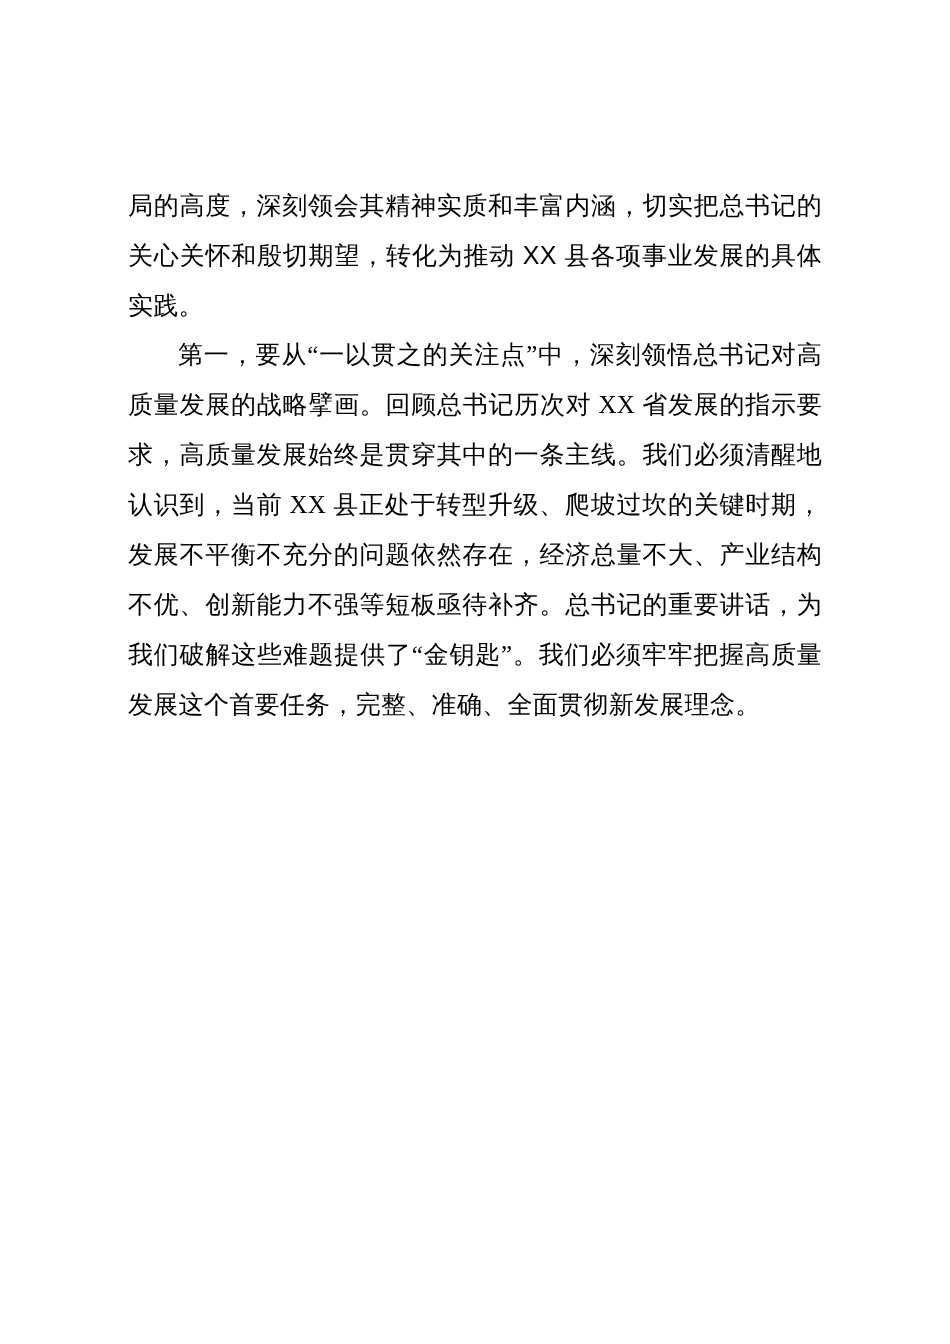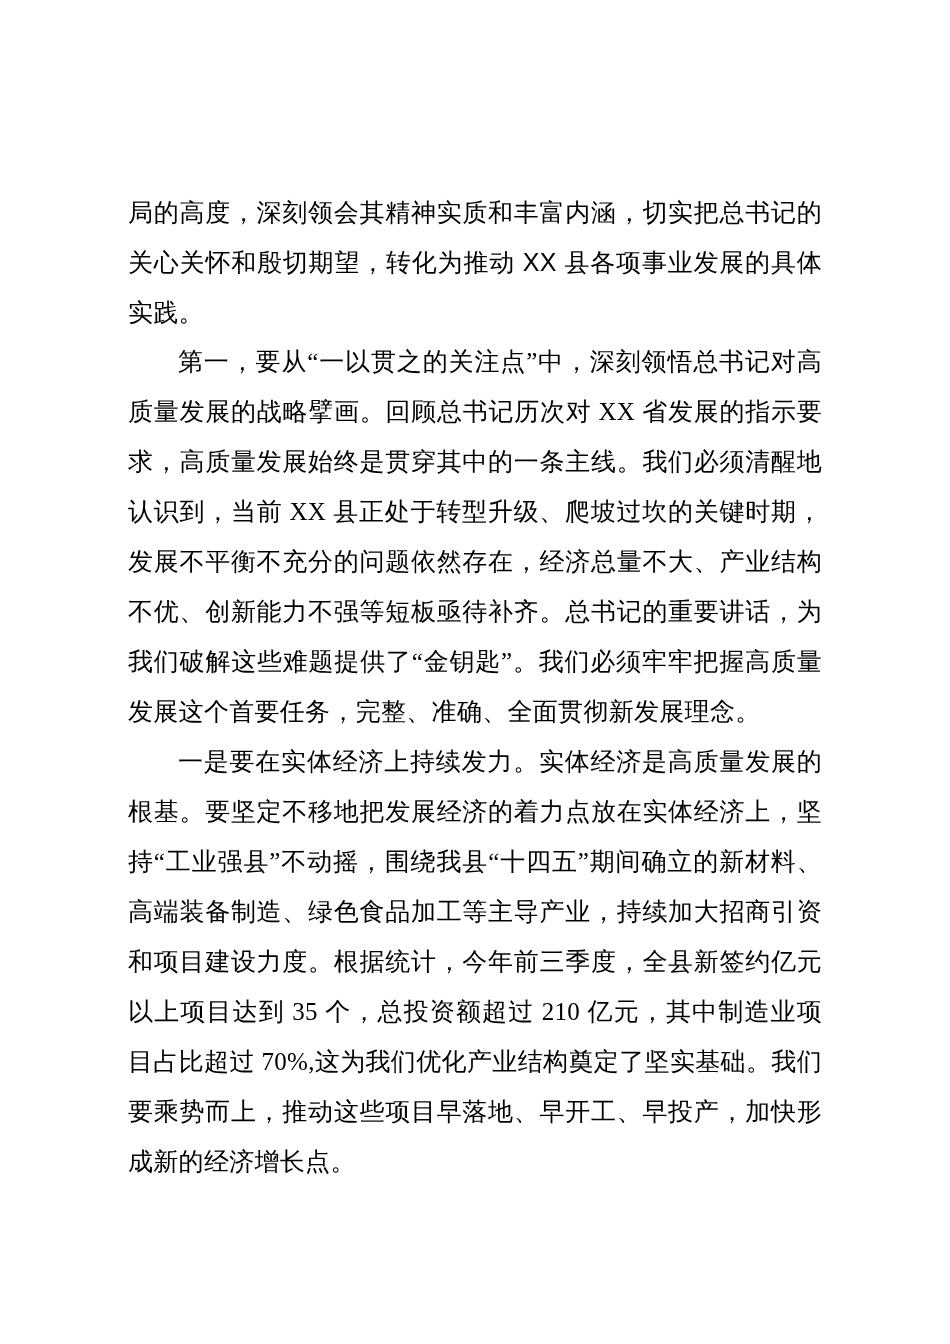--- a/index.html
+++ b/index.html
@@ -12,21 +12,20 @@
     height: 1344px;
     overflow: hidden;
     font-family: "Liberation Sans", sans-serif;
   }
   .page {
     box-sizing: border-box;
     width: 950px;
     height: 1016px;
     background: #ffffff;
     padding: 180px 128px 0 128px;
-    margin-top: 7px;
   }
   .para {
     margin: 0;
     padding: 0;
     font-size: 25px;
     line-height: 50px;
     color: #000000;
     text-align: justify;
     word-break: break-all;
     font-weight: 400;
@@ -36,14 +35,13 @@
     text-indent: 2em;
     font-family: Liberation Serif, serif;
   }
 </style>
 </head>
 <body>
 
 <div class="page">
   <p class="para">局的高度，深刻领会其精神实质和丰富内涵，切实把总书记的关心关怀和殷切期望，转化为推动 XX 县各项事业发展的具体实践。</p>
   <p class="para indent">第一，要从“一以贯之的关注点”中，深刻领悟总书记对高质量发展的战略擘画。回顾总书记历次对 XX 省发展的指示要求，高质量发展始终是贯穿其中的一条主线。我们必须清醒地认识到，当前 XX 县正处于转型升级、爬坡过坎的关键时期，发展不平衡不充分的问题依然存在，经济总量不大、产业结构不优、创新能力不强等短板亟待补齐。总书记的重要讲话，为我们破解这些难题提供了“金钥匙”。我们必须牢牢把握高质量发展这个首要任务，完整、准确、全面贯彻新发展理念。</p>
-  <p class="para indent">一是要在实体经济上持续发力。实体经济是高质量发展的根基。要坚定不移地把发展经济的着力点放在实体经济上，坚持“工业强县”不动摇，围绕我县“十四五”期间确立的新材料、高端装备制造、绿色食品加工等主导产业，持续加大招商引资和项目建设力度。根据统计，今年前三季度，全县新签约亿元以上项目达到 35 个，总投资额超过 210 亿元，其中制造业项目占比超过 70%,这为我们优化产业结构奠定了坚实基础。我们要乘势而上，推动这些项目早落地、早开工、早投产，加快形成新的经济增长点。</p>
 </div>
 
 </body></html>

